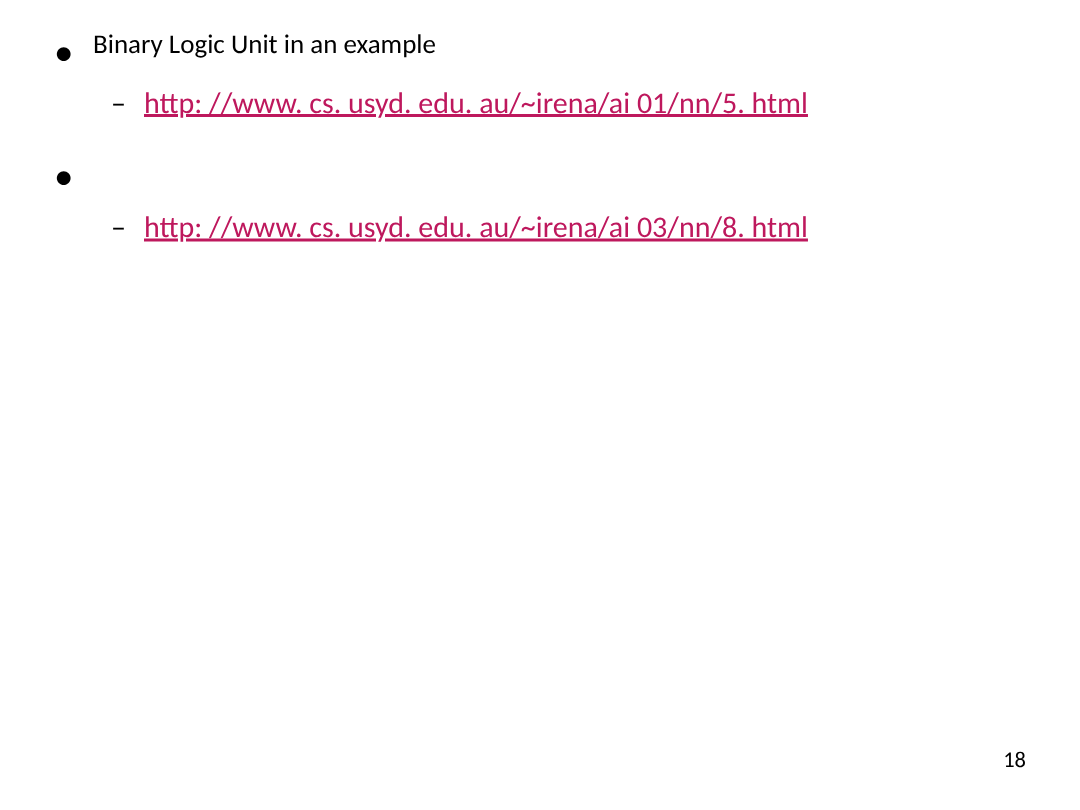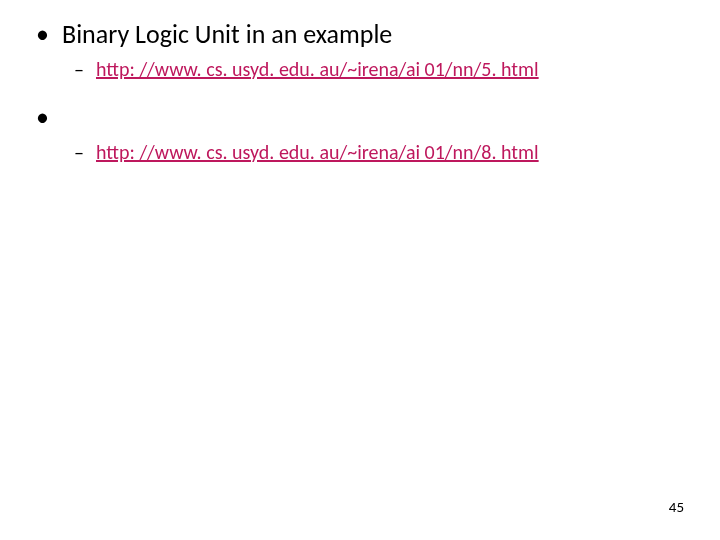--- a/index.html
+++ b/index.html
@@ -33,21 +33,21 @@
       align-items: flex-start;
       margin-bottom: 4px;
     }
     .bullet-marker {
       font-size: 26px;
       line-height: 1.3;
       width: 26px;
       flex-shrink: 0;
     }
     .bullet-text {
-      font-size: 26px;
+      font-size: 18px;
       line-height: 1.3;
       text-align: center;
     }
     .sub-item {
       display: flex;
       align-items: flex-start;
       margin-left: 38px;
       margin-bottom: 18px;
     }
     .sub-marker {
@@ -85,19 +85,19 @@
     <div class="sub-item">
       <span class="sub-marker">–</span>
       <a class="sub-link">http: //www. cs. usyd. edu. au/~irena/ai 01/nn/5. html</a>
     </div>
 
     <div class="bullet-item">
       <span class="bullet-marker">•</span>
     </div>
     <div class="sub-item">
       <span class="sub-marker">–</span>
-      <a class="sub-link">http: //www. cs. usyd. edu. au/~irena/ai 01/nn/8. html</a>
+      <a class="sub-link">http: //www. cs. usyd. edu. au/~irena/ai 03/nn/8. html</a>
     </div>
 
   </div>
 
-  <div class="page-number">45</div>
+  <div class="page-number">18</div>
 </div>
 
 </body></html>

